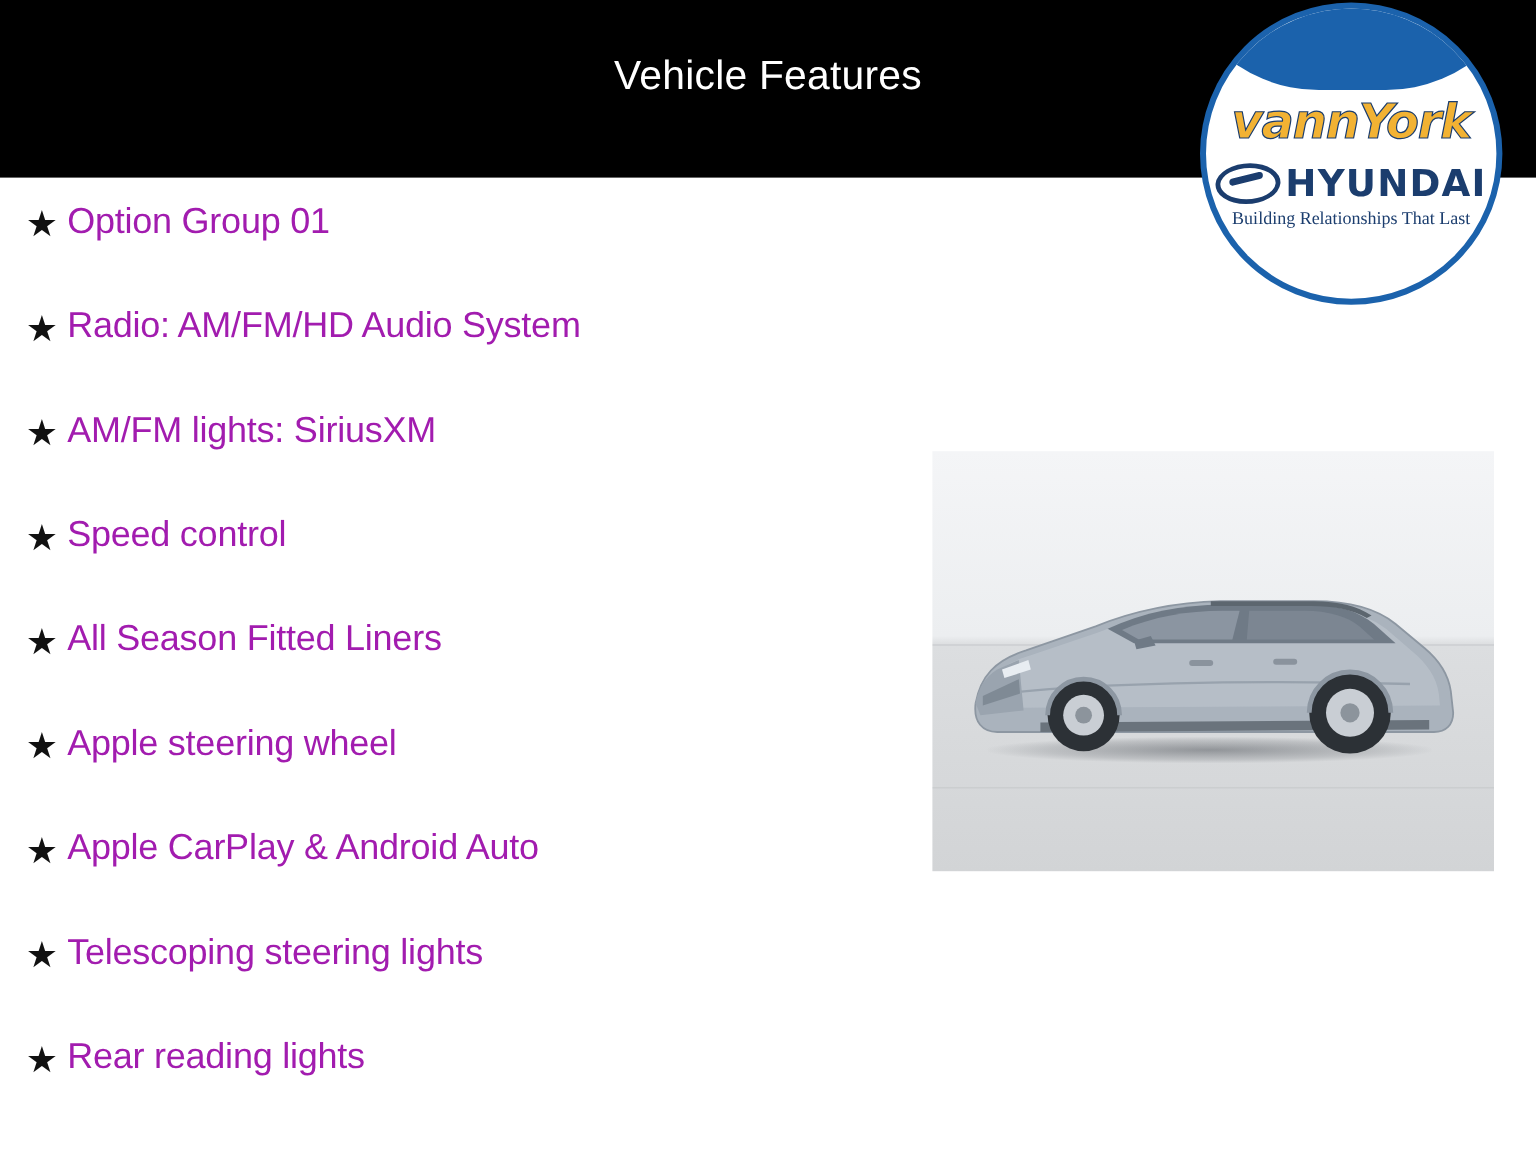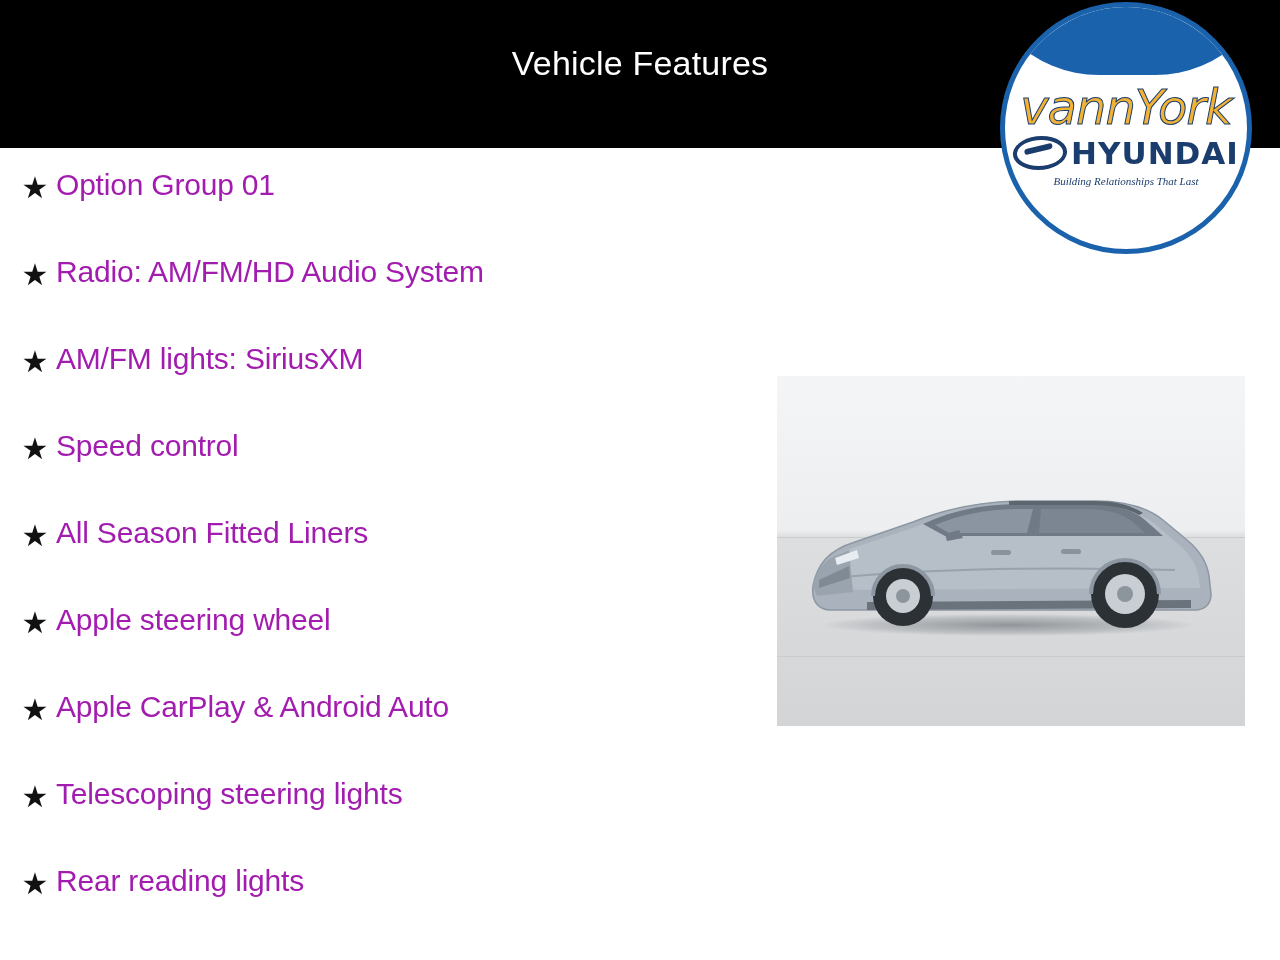--- a/index.html
+++ b/index.html
@@ -64,23 +64,23 @@
     background: #1b62ac;
     border-radius: 0 0 150px 150px;
   }
   .logo-vy {
     position: absolute;
     left: 0;
     top: 72px;
     width: 242px;
     text-align: center;
     font-family: "DejaVu Sans", sans-serif;
-    font-weight: normal;
+    font-weight: bold;
     font-style: italic;
-    font-size: 48px;
+    font-size: 40px;
     letter-spacing: -1px;
     color: #f2b233;
     -webkit-text-stroke: 1px #1b3d6e;
   }
   .logo-hyundai-row {
     position: absolute;
     left: 0;
     top: 128px;
     width: 242px;
     display: flex;
@@ -114,22 +114,21 @@
     letter-spacing: 1px;
     color: #1b3d6e;
   }
   .logo-tagline {
     position: absolute;
     left: 0;
     top: 168px;
     width: 242px;
     text-align: center;
     font-family: "Liberation Serif", serif;
-    font-style: italic;
-    font-size: 11px;
+    font-size: 15px;
     color: #1b3d6e;
   }
 
   
   .features {
     position: absolute;
     left: 0;
     top: 168px;
     width: 740px;
   }

